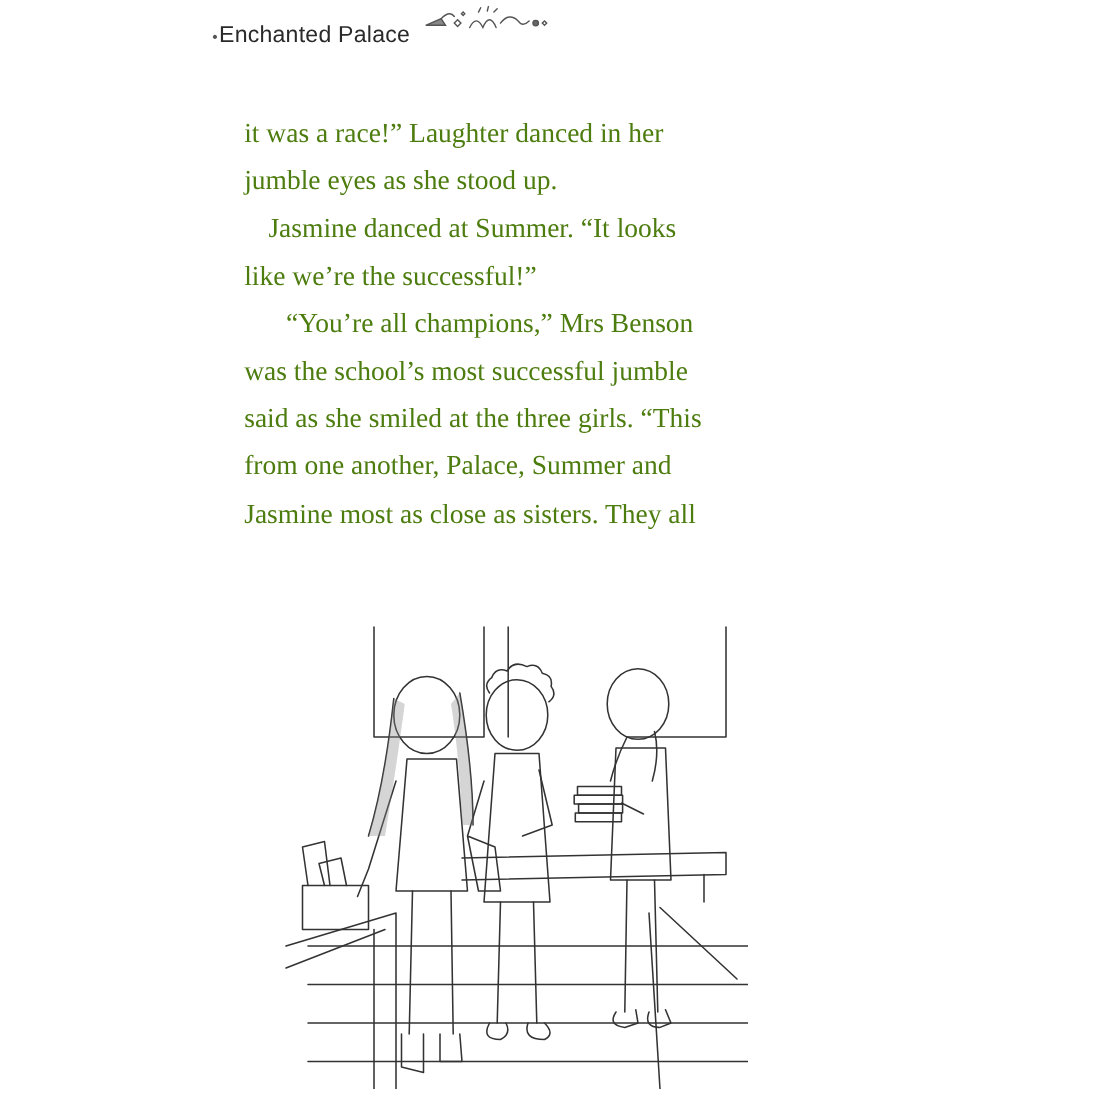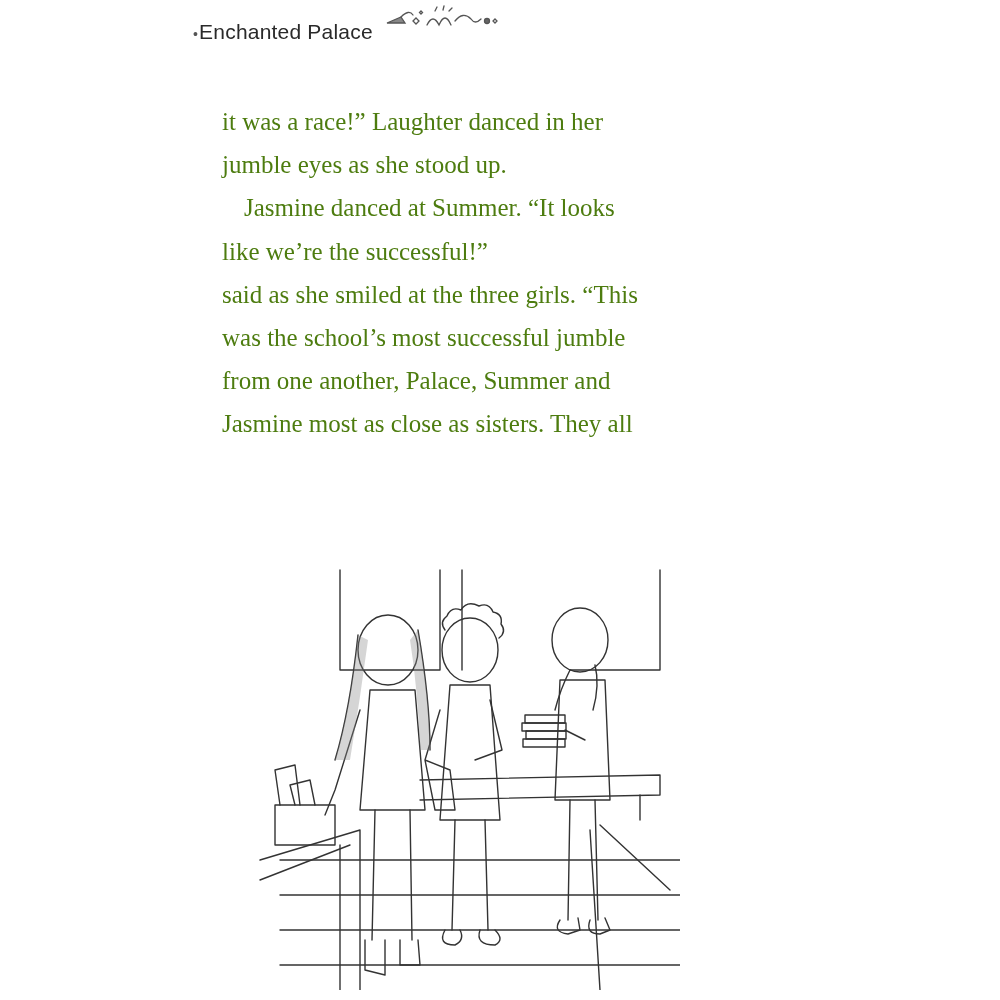--- a/index.html
+++ b/index.html
@@ -32,22 +32,23 @@
       <path d="M38 6 l1.5 1.5 l-1.5 1.5 l-1.5 -1.5 z"></path>
     </g>
   </svg>
 </div>
 
 <div class="body-text">
   <span class="line">it was a race!” Laughter danced in her</span>
   <span class="line">jumble eyes as she stood up.</span>
   <span class="line indent">Jasmine danced at Summer. “It looks</span>
   <span class="line">like we’re the successful!”</span>
+  <span class="line indent2">“You’re all champions,” Mrs Benson</span>
+  <span class="line">was the school’s most successful jumble</span>
   <span class="line">said as she smiled at the three girls. “This</span>
-  <span class="line">was the school’s most successful jumble</span>
   <span class="line">from one another, Palace, Summer and</span>
   <span class="line">Jasmine most as close as sisters. They all</span>
 </div>
 
 <svg class="illustration" viewBox="0 0 440 430">
   <g fill="none" stroke="#333" stroke-width="1.4" stroke-linecap="round" stroke-linejoin="round">
 
     <path d="M100 10 L100 110 L200 110 L200 10"></path>
     <path d="M222 10 L222 110"></path>
     <path d="M330 110 L420 110 L420 10"></path>

